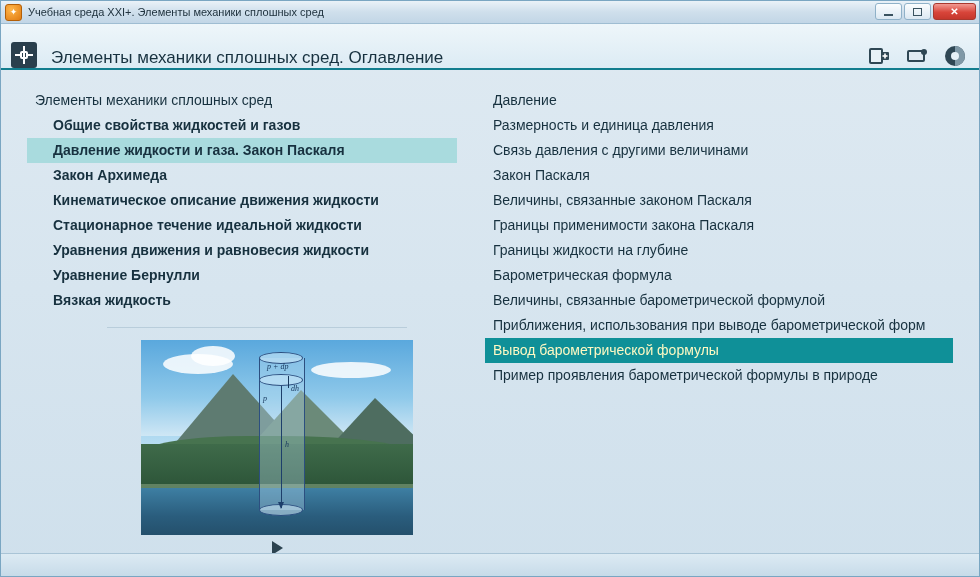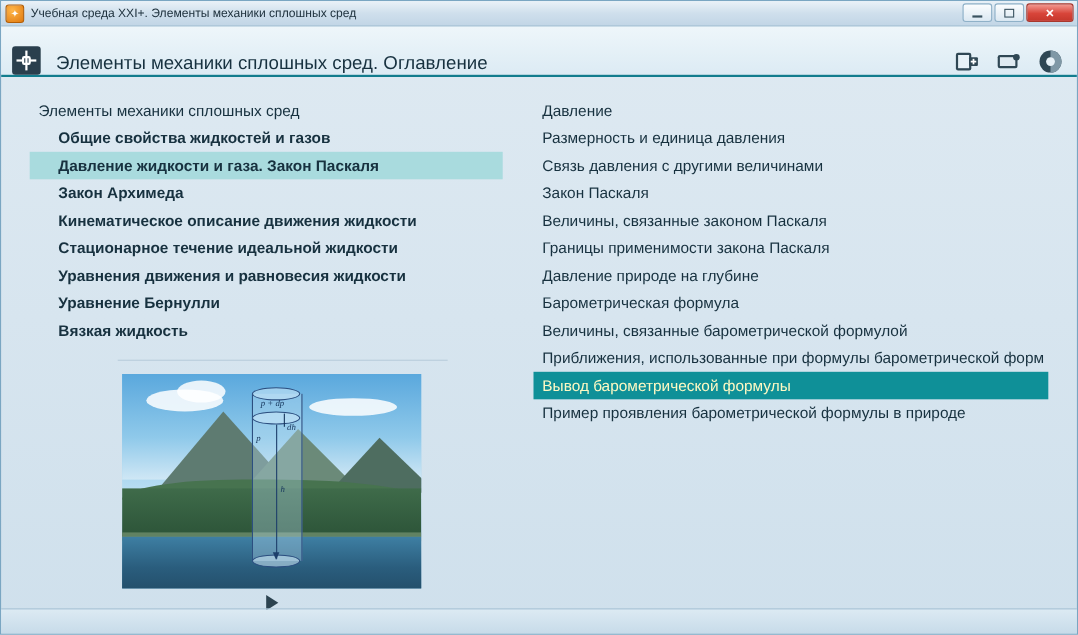--- a/index.html
+++ b/index.html
@@ -196,21 +196,21 @@
   .col-left .toc-list { width: 430px; }
   .col-right .toc-list { width: 468px; }
   .divider {
     width: 300px;
     height: 1px;
     background: #b9cddb;
     margin: 14px 0 12px 80px;
   }
   
   .figure-wrap {
-    margin-left: 84px;
+    margin-left: 114px;
     width: 272px;
   }
   .figure {
     position: relative;
     width: 272px;
     height: 195px;
     overflow: hidden;
     background: linear-gradient(180deg, #6fb9e6 0%, #a8d6ef 45%, #bfe1f4 58%, #2f6d8f 100%);
   }
   .fig-sky {
@@ -455,24 +455,24 @@
     </div>
 
     <div class="col col-right">
       <div class="toc-list">
         <div class="toc-item">Давление</div>
         <div class="toc-item">Размерность и единица давления</div>
         <div class="toc-item">Связь давления с другими величинами</div>
         <div class="toc-item">Закон Паскаля</div>
         <div class="toc-item">Величины, связанные законом Паскаля</div>
         <div class="toc-item">Границы применимости закона Паскаля</div>
-        <div class="toc-item">Давление природе на глубине</div>
+        <div class="toc-item">Границы жидкости на глубине</div>
         <div class="toc-item">Барометрическая формула</div>
         <div class="toc-item">Величины, связанные барометрической формулой</div>
-        <div class="toc-item">Приближения, использованные при формулы барометрической форм</div>
+        <div class="toc-item">Приближения, использования при выводе барометрической форм</div>
         <div class="toc-item selected-dark">Вывод барометрической формулы</div>
         <div class="toc-item">Пример проявления барометрической формулы в природе</div>
       </div>
     </div>
 
   </div>
 
   <div class="footer"></div>
 </div>
 

